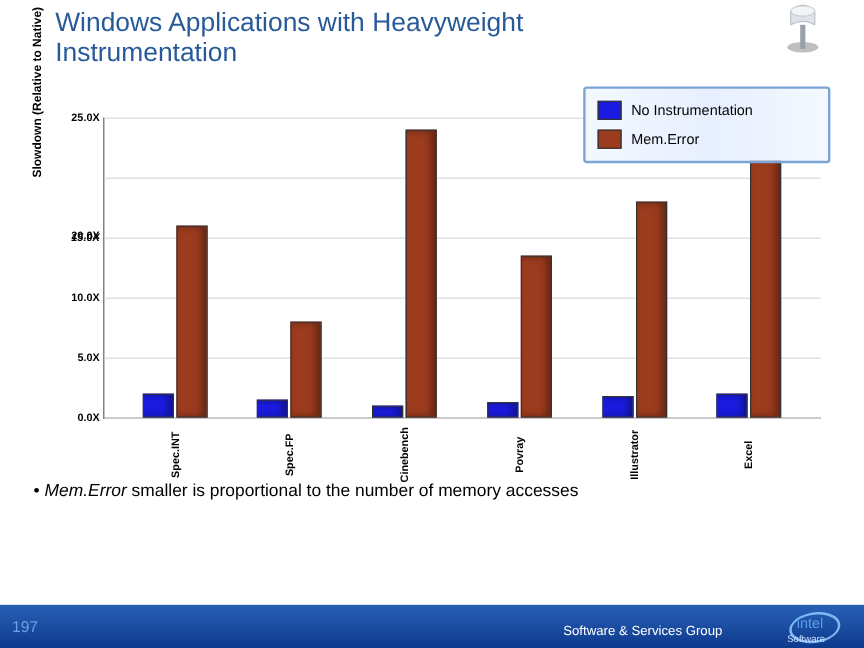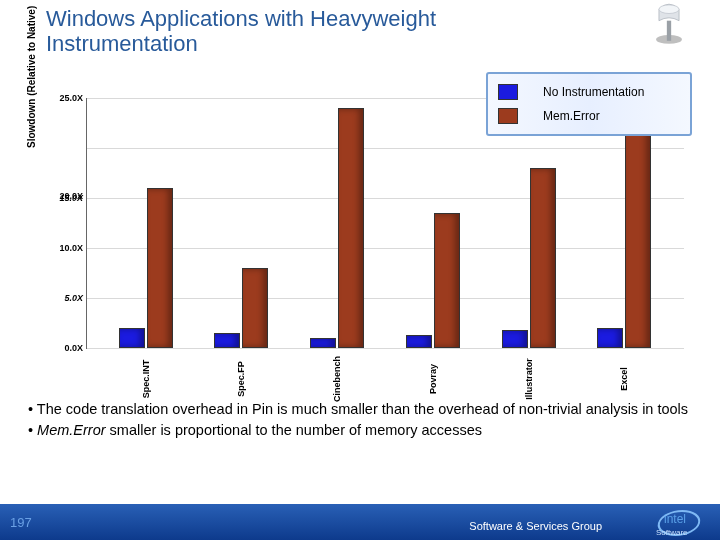--- a/index.html
+++ b/index.html
@@ -1,20 +1,20 @@
 <!DOCTYPE html>
 <html><head>
 <meta charset="utf-8">
 <style>
   html,body{margin:0;padding:0;width:720px;height:540px;font-family:Verdana,Arial,sans-serif;background:#fff;color:#000;overflow:hidden}
   .slide{position:relative;width:720px;height:540px}
   .title{position:absolute;left:46px;top:6px;width:500px;color:#285a9a;font-size:22px;line-height:1.15}
   .pin{position:absolute;right:28px;top:2px;width:46px;height:46px}
   .legend{position:absolute;right:28px;top:72px;width:186px;border:2px solid #7aa3d6;border-radius:3px;background:linear-gradient(90deg,#f4f8ff 0%,#e7efff 50%,#f4f8ff 100%);padding:6px 8px;font-size:12px;z-index:5}
-  .legend-row{display:flex;align-items:center;gap:25px;padding:4px 2px}
+  .legend-row{display:flex;align-items:center;gap:8px;padding:4px 2px}
   .swatch{width:18px;height:14px;border:1px solid #333;flex:0 0 18px}
   .sw-blue{background:#1b1be0}
   .sw-brown{background:#9c3b1e}
   .chartbox{position:absolute;left:28px;top:88px;width:660px;height:296px}
   .ylabel{position:absolute;left:-2px;top:60px;transform:rotate(-90deg);transform-origin:left top;font-size:10px;font-weight:bold;white-space:nowrap}
   .plot{position:absolute;left:58px;top:10px;right:4px;bottom:36px;border-left:1px solid #666;border-bottom:1px solid #666}
   .grid{position:absolute;left:0;right:0;height:0;border-top:1px solid #d9d9d9}
   .ytick{position:absolute;left:-42px;width:38px;text-align:right;font-size:9px;font-weight:bold;transform:translateY(-50%)}
   .group{position:absolute;bottom:0;width:72px}
   .bar{position:absolute;bottom:0;width:26px;border:1px solid #333;box-sizing:border-box}
@@ -57,21 +57,21 @@
       <span>Mem.Error</span>
     </div>
   </div>
 
   <div class="chartbox">
     <div class="ylabel">Slowdown (Relative to Native)</div>
     <div class="plot" id="plot" style="height: 250px;">
         <div class="grid" style="top: 250px;"></div>
         <div class="ytick" style="top: 250px;">0.0X</div>
         <div class="grid" style="top: 200px;"></div>
-        <div class="ytick" style="top: 200px; font-style: italic;">5.0X</div>
+        <div class="ytick" style="top: 200px;">5.0X</div>
         <div class="grid" style="top: 150px;"></div>
         <div class="ytick" style="top: 150px;">10.0X</div>
         <div class="grid" style="top: 100px;"></div>
         <div class="ytick" style="top: 100px; font-style: italic;">15.0X</div>
         <div class="grid" style="top: 50px;"></div>
         <div class="ytick" style="top: 50px; margin-top: 48px;">20.0X</div>
         <div class="grid" style="top: 0px;"></div>
         <div class="ytick" style="top: 0px;">25.0X</div>
         <div class="group" style="left: 23.7143px; width: 72px;">
           <div class="bar b-blue" style="height: 20px;"></div>
@@ -102,21 +102,20 @@
         <div class="xtick" style="left: 23.7143px; width: 72px;">Spec.INT</div>
         <div class="xtick" style="left: 119.429px; width: 72px;">Spec.FP</div>
         <div class="xtick" style="left: 215.143px; width: 72px;">Cinebench</div>
         <div class="xtick" style="left: 310.857px; width: 72px;">Povray</div>
         <div class="xtick" style="left: 406.571px; width: 72px;">Illustrator</div>
         <div class="xtick" style="left: 502.286px; width: 72px;">Excel</div>
       </div>
   </div>
 
   <div class="bullets">
-    <p><span>• The code translation overhead in Pin is much smaller than the overhead of non-trivial analysis in tools</span></p>
     <p><span>• </span><span class="em">Mem.Error</span><span> smaller is proportional to the number of memory accesses</span></p>
   </div>
 
   <div class="footer">
     <div class="foot-label">Software &amp; Services Group</div>
     <div class="intellogo">
       <div class="ellipse"></div>
       <div class="t">intel</div>
       <div class="sw">Software</div>
     </div>

